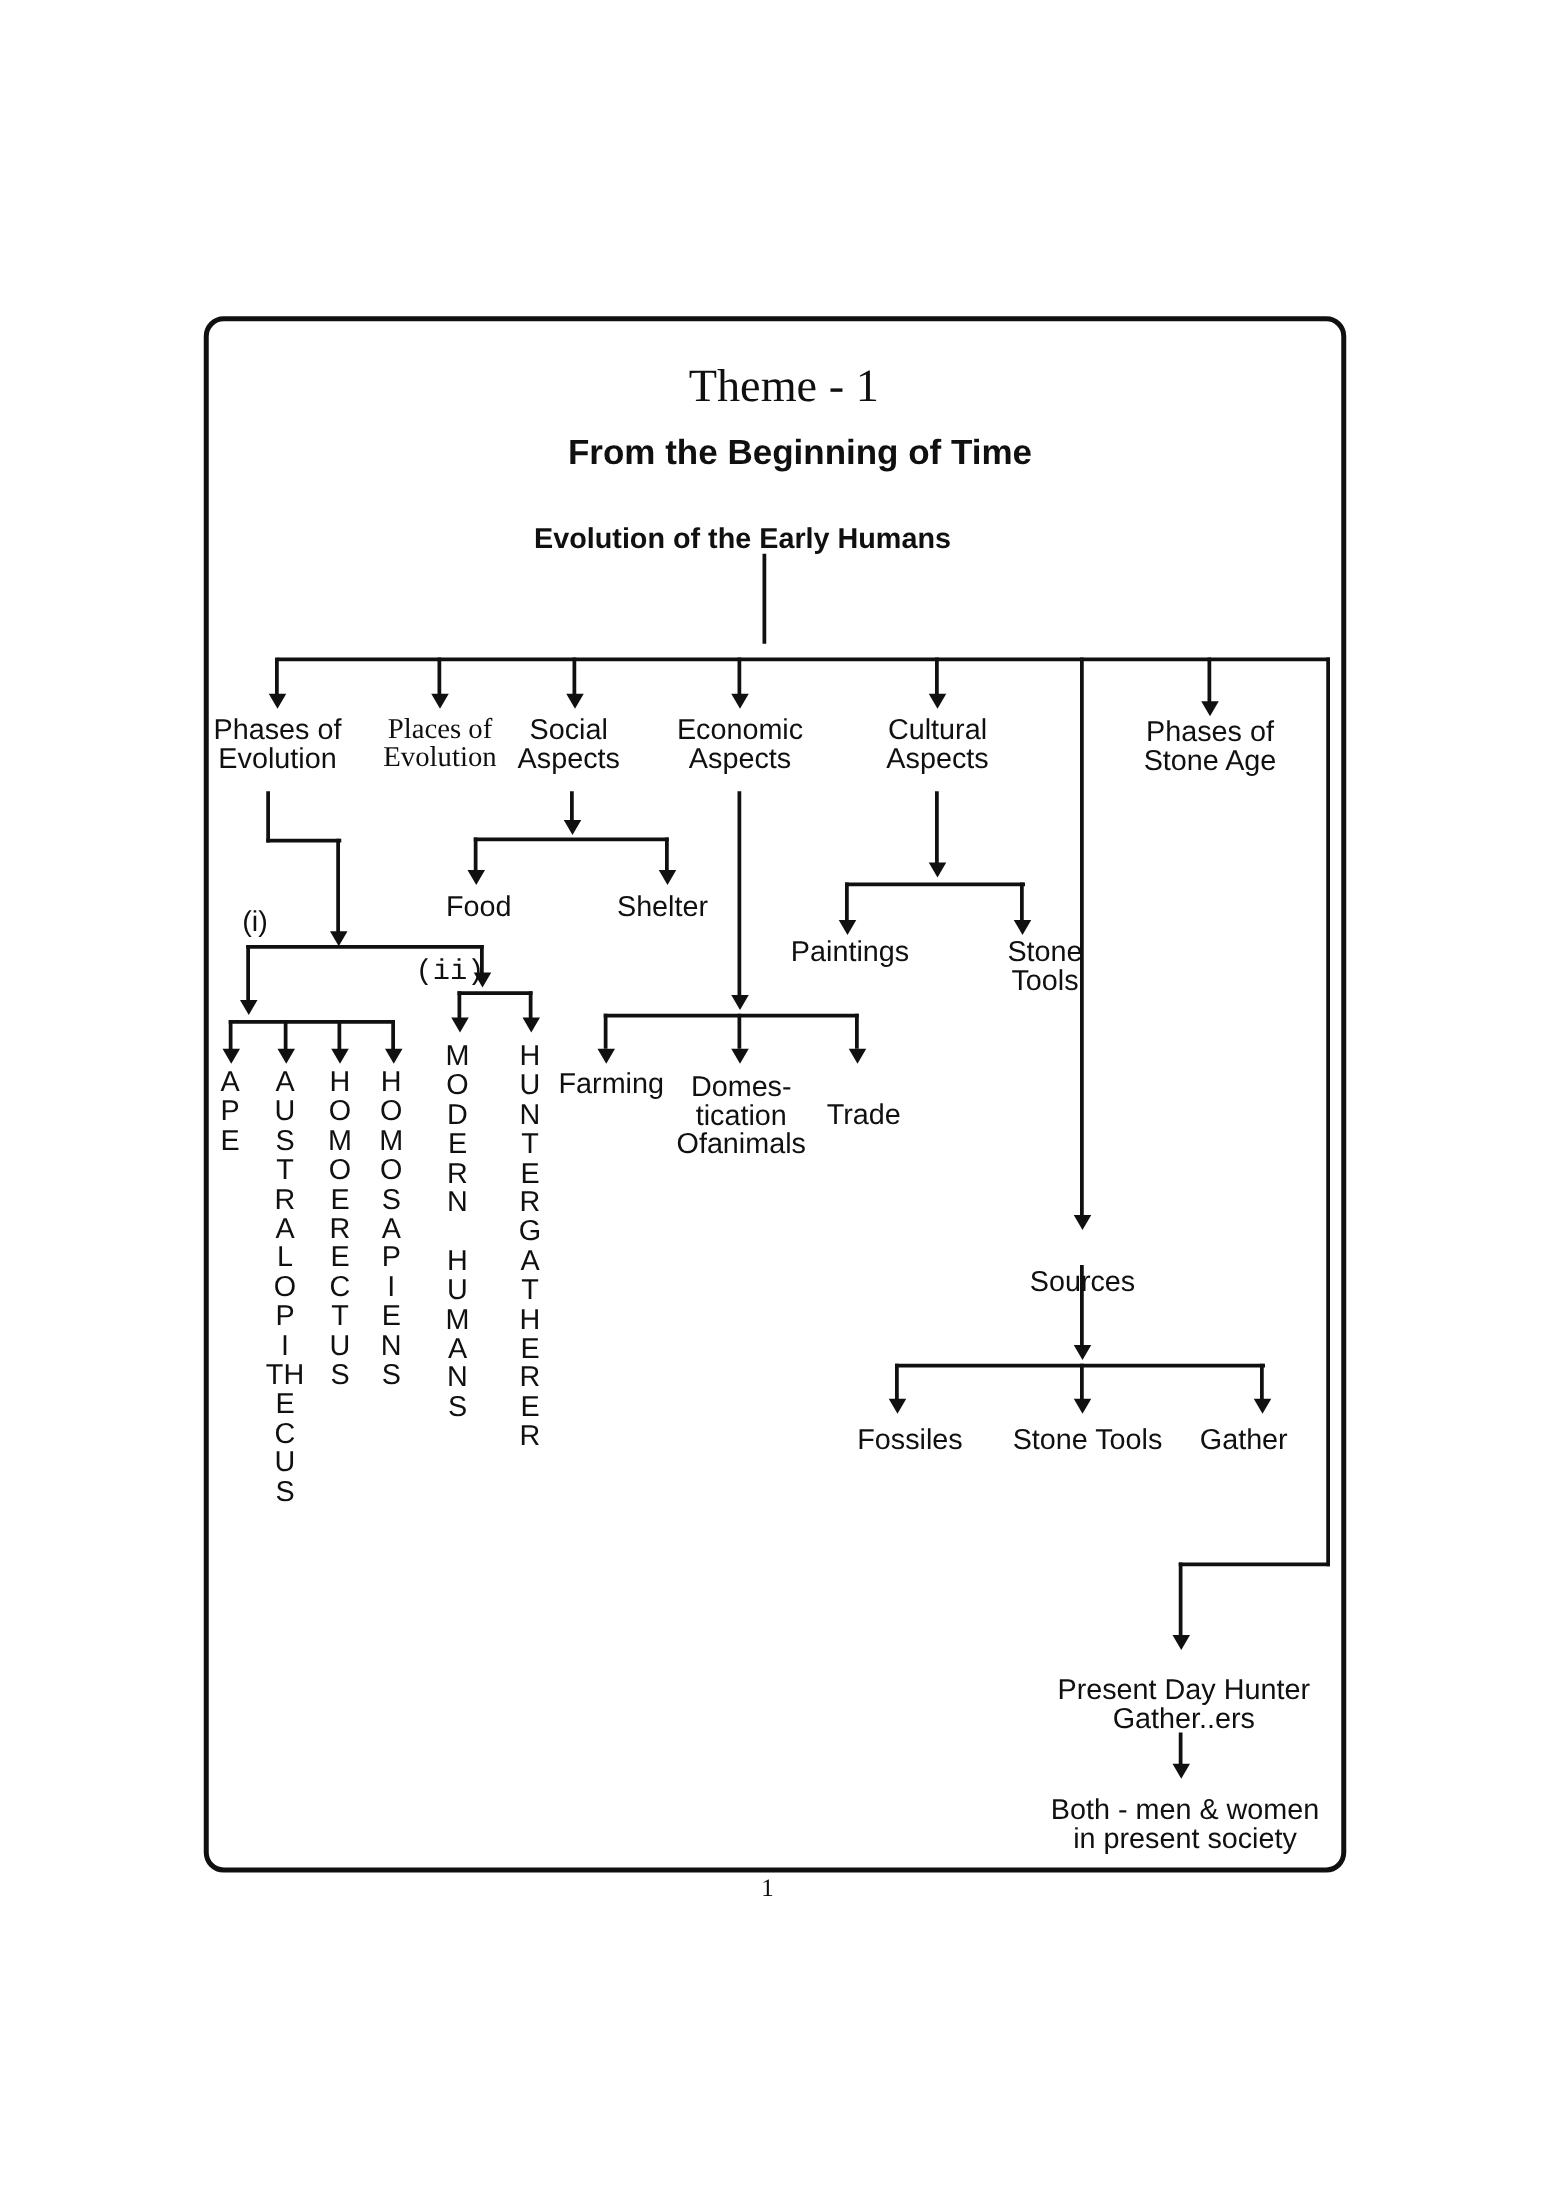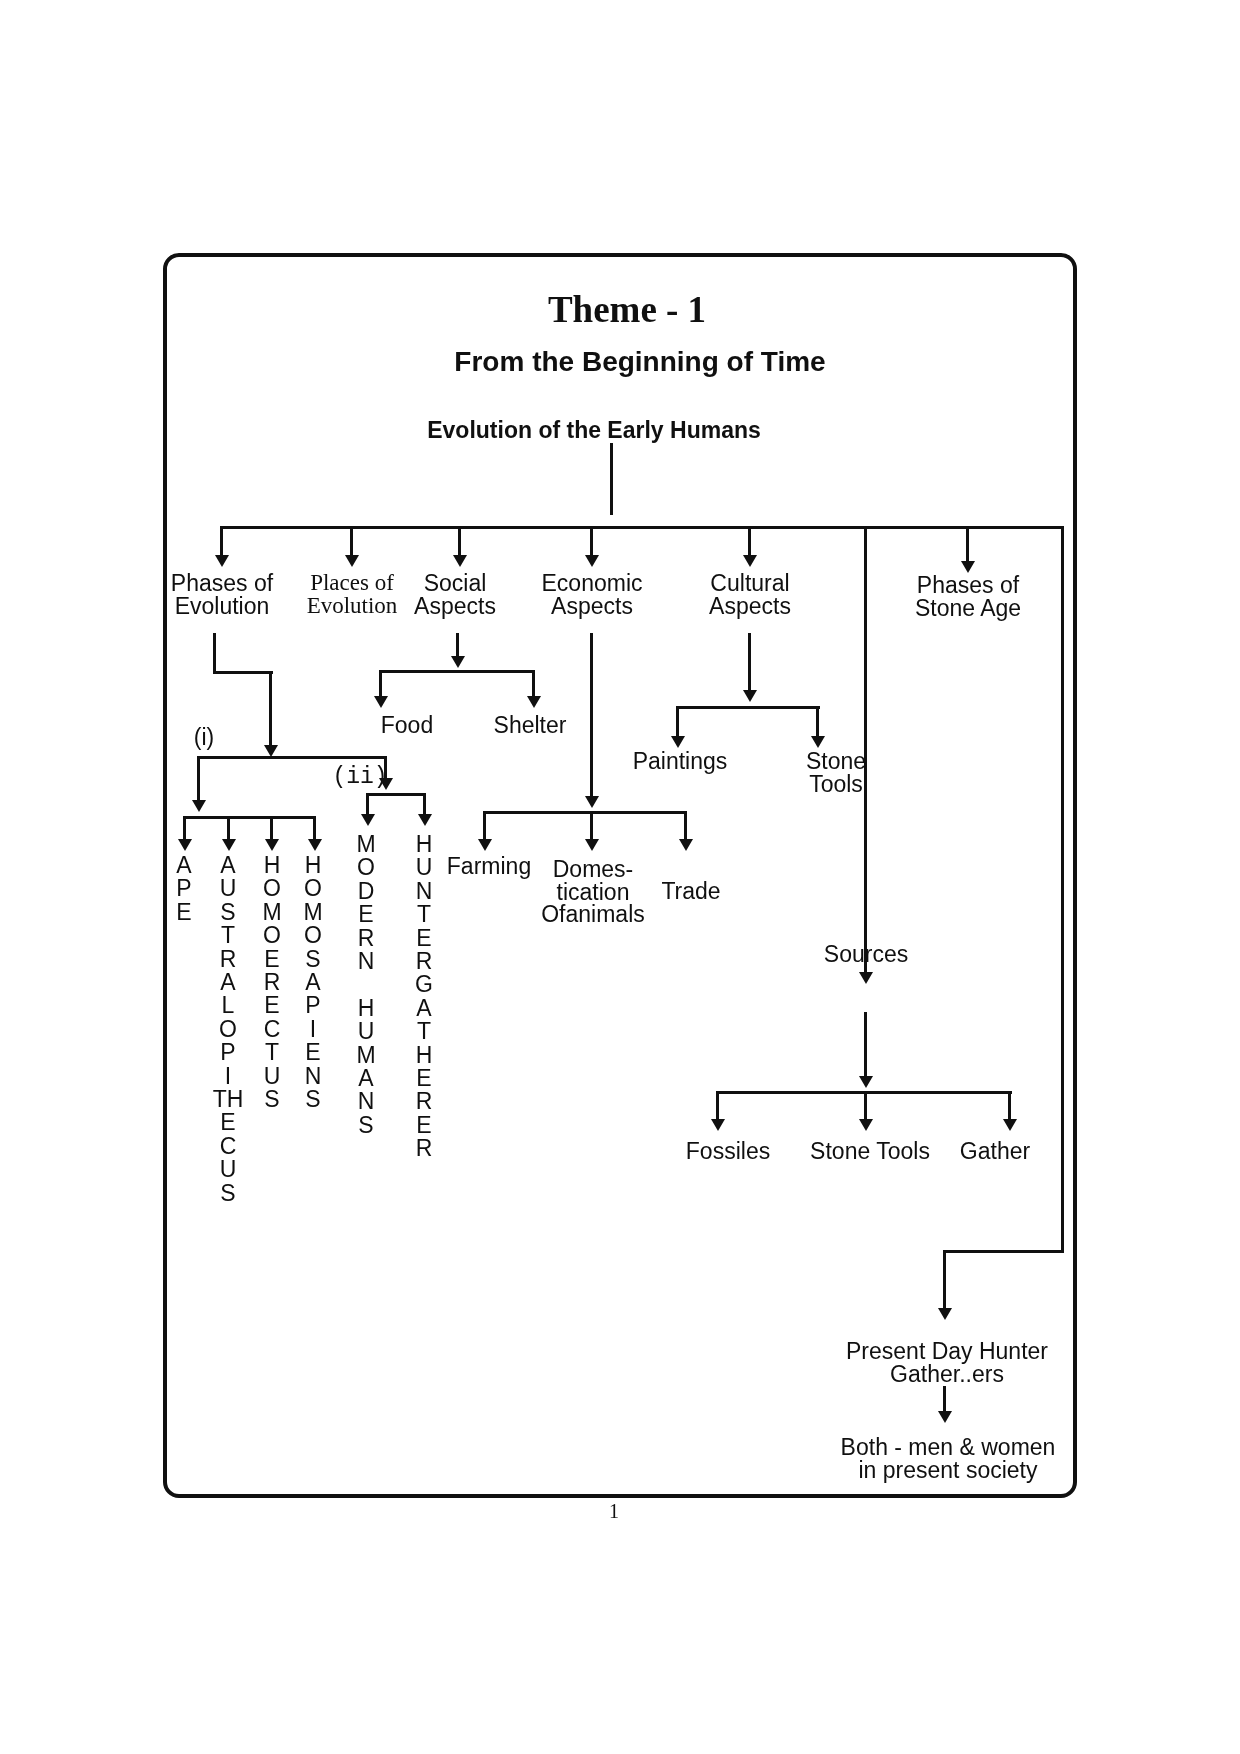--- a/index.html
+++ b/index.html
@@ -1,21 +1,21 @@
 <!DOCTYPE html>
 <html><head>
 <meta charset="utf-8">
 <style>
   html,body{margin:0;padding:0;background:#ffffff;}
   .page{position:relative;width:1240px;height:1754px;background:#ffffff;
         font-family:"Liberation Sans",sans-serif;color:#101010;overflow:hidden;}
   .frame{position:absolute;left:163px;top:253px;width:914px;height:1245px;
          border:4px solid #101010;border-radius:16px;box-sizing:border-box;}
   .ttl{position:absolute;transform:translateX(-50%);white-space:pre-line;text-align:center;}
-  .t1{font-family:"Liberation Serif",serif;font-weight:bold;font-size:37px;text-align:center;}
+  .t1{font-family:"Liberation Serif",serif;font-weight:normal;font-size:37px;text-align:center;}
   .t2{font-weight:bold;font-size:28px;}
   .t3{font-weight:bold;font-size:23px;}
   .nd{position:absolute;transform:translateX(-50%);text-align:center;
       font-size:23px;line-height:22.5px;white-space:pre-line;}
   .vt{line-height:23.4px;}
   .ln{position:absolute;background:#101010;}
   .ar{position:absolute;width:0;height:0;border-left:7px solid transparent;
       border-right:7px solid transparent;border-top:12px solid #101010;transform:translateX(-50%);}
   .pnum{position:absolute;transform:translateX(-50%);font-family:"Liberation Serif",serif;font-size:20px;}
 </style>
@@ -159,21 +159,21 @@
 E
 R</div>
 
   <div class="ln" style="left:456px;top:633px;width:3px;height:25px;"></div>
   <div class="ar" style="left:458px;top:656px;"></div>
   <div class="ln" style="left:379px;top:670px;width:156px;height:3px;"></div>
   <div class="ln" style="left:379px;top:670px;width:3px;height:27px;"></div>
   <div class="ar" style="left:381px;top:696px;"></div>
   <div class="ln" style="left:532px;top:670px;width:3px;height:27px;"></div>
   <div class="ar" style="left:534px;top:696px;"></div>
-  <div class="nd" style="left:383px;top:714px;margin-left:24px;">Food</div>
+  <div class="nd" style="left:383px;top:714px;">Food</div>
   <div class="nd" style="left:530px;top:714px;">Shelter</div>
 
   <div class="ln" style="left:590px;top:633px;width:3px;height:165px;"></div>
   <div class="ar" style="left:592px;top:796px;"></div>
   <div class="ln" style="left:483px;top:811px;width:204px;height:3px;"></div>
   <div class="ln" style="left:483px;top:811px;width:3px;height:28px;"></div>
   <div class="ar" style="left:485px;top:839px;"></div>
   <div class="ln" style="left:590px;top:811px;width:3px;height:28px;"></div>
   <div class="ar" style="left:592px;top:839px;"></div>
   <div class="ln" style="left:684px;top:811px;width:3px;height:28px;"></div>
@@ -188,21 +188,21 @@
   <div class="ar" style="left:750px;top:690px;"></div>
   <div class="ln" style="left:676px;top:706px;width:144px;height:3px;"></div>
   <div class="ln" style="left:676px;top:706px;width:3px;height:31px;"></div>
   <div class="ar" style="left:678px;top:736px;"></div>
   <div class="ln" style="left:816px;top:706px;width:3px;height:31px;"></div>
   <div class="ar" style="left:818px;top:736px;"></div>
   <div class="nd" style="left:680px;top:750px;">Paintings</div>
   <div class="nd" style="left:836px;top:750px;">Stone
 Tools</div>
 
-  <div class="nd" style="left:866px;top:943px;">Sources</div>
+  <div class="nd" style="left:866px;top:1014px;">Sources</div>
   <div class="ln" style="left:864px;top:1012px;width:3px;height:66px;"></div>
   <div class="ar" style="left:866px;top:1076px;"></div>
   <div class="ln" style="left:716px;top:1091px;width:296px;height:3px;"></div>
   <div class="ln" style="left:716px;top:1091px;width:3px;height:29px;"></div>
   <div class="ar" style="left:718px;top:1119px;"></div>
   <div class="ln" style="left:864px;top:1091px;width:3px;height:29px;"></div>
   <div class="ar" style="left:866px;top:1119px;"></div>
   <div class="ln" style="left:1008px;top:1091px;width:3px;height:29px;"></div>
   <div class="ar" style="left:1010px;top:1119px;"></div>
   <div class="nd" style="left:728px;top:1140px;">Fossiles</div>

